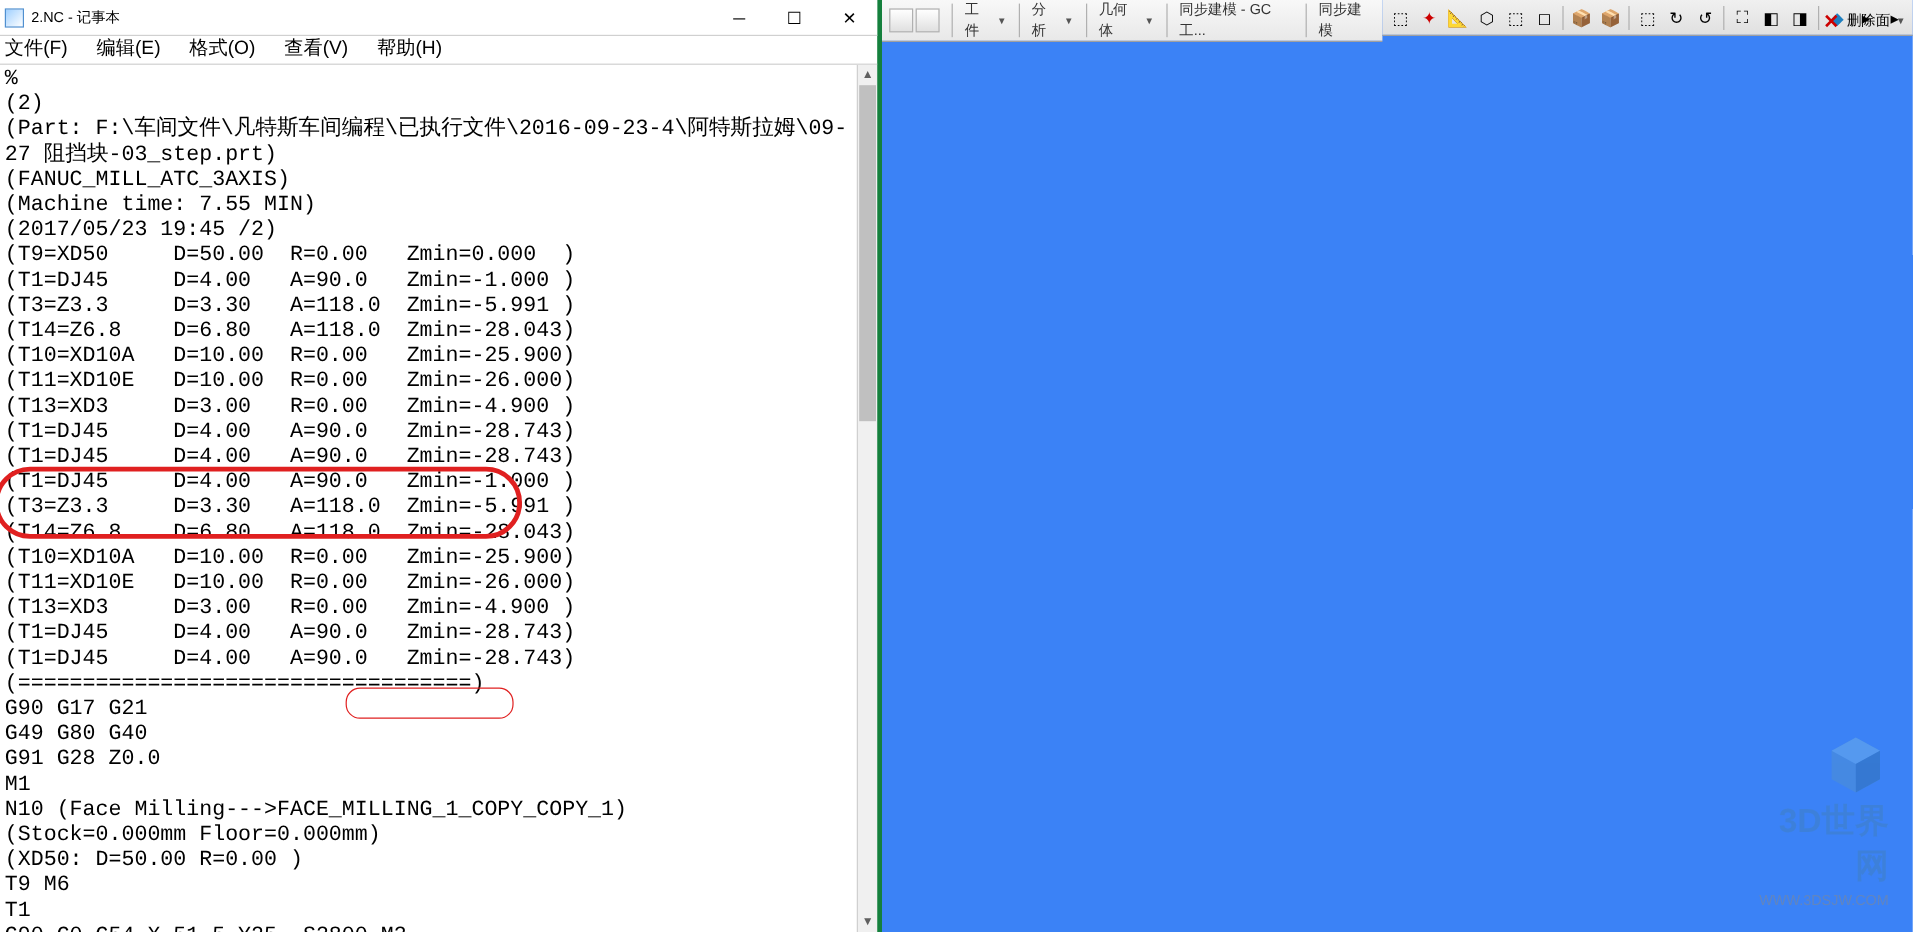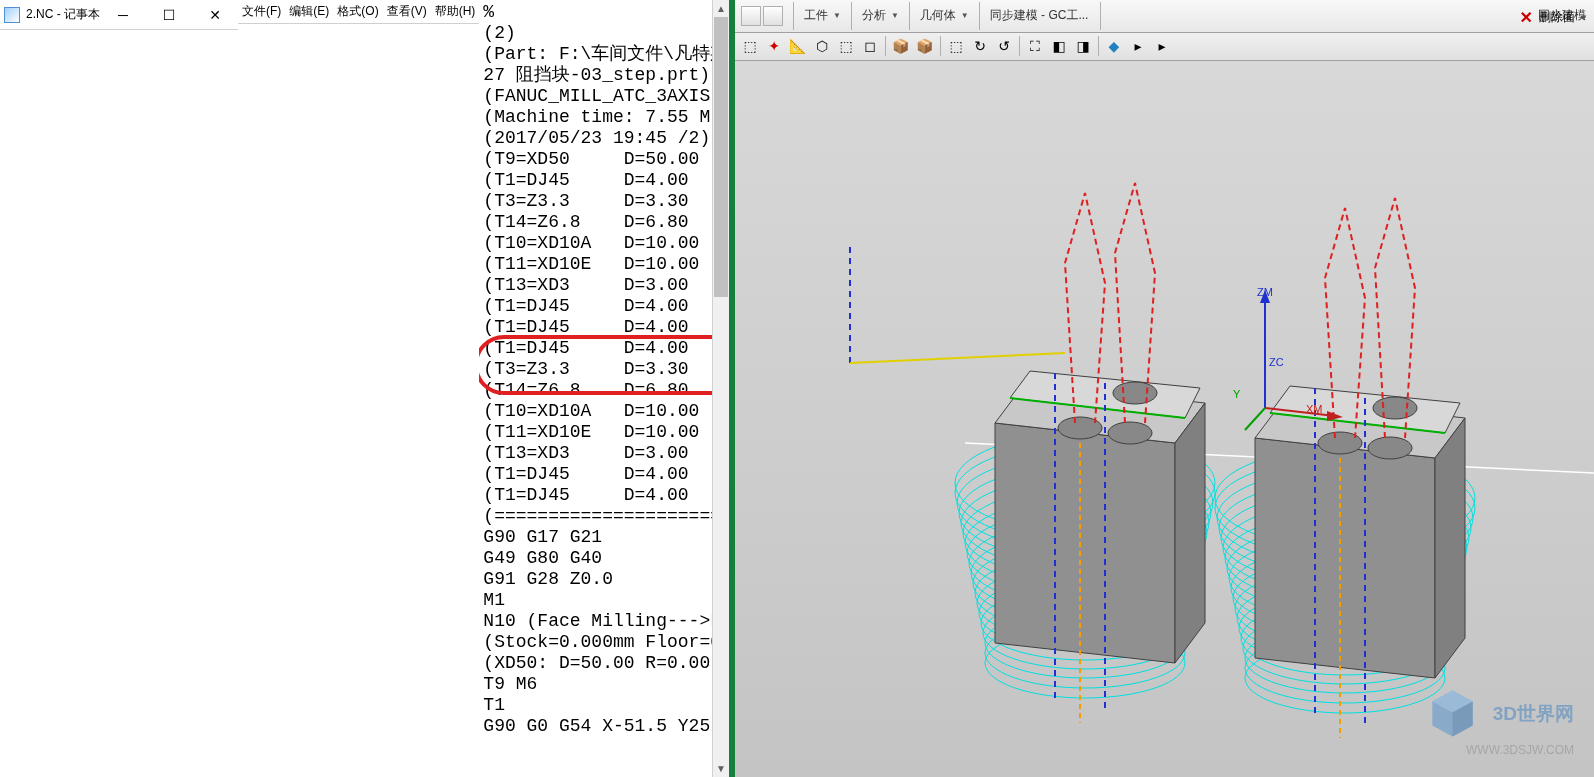--- a/index.html
+++ b/index.html
@@ -1,47 +1,47 @@
 <!DOCTYPE html>
 <html><head>
 <meta charset="utf-8">
 <style>
 *{margin:0;padding:0;box-sizing:border-box;font-family:"Microsoft YaHei","SimSun",sans-serif}
 body{width:1594px;height:777px;display:flex;overflow:hidden;background:#fff}
-.left{width:735px;height:100%;display:flex;flex-direction:row;border-right:6px solid #15803d}
+.left{width:735px;height:100%;display:flex;flex-direction:column;border-right:4px solid #15803d}
 .titlebar{height:30px;background:#fff;display:flex;align-items:center;border-bottom:1px solid #d0d0d0;padding-left:4px}
 .title-icon{width:16px;height:16px;background:linear-gradient(135deg,#a0d0ff,#fff);border:1px solid #5090d0;margin-right:6px}
 .title-text{flex:1;font-size:12px;color:#000}
 .title-btns{display:flex}
 .title-btn{width:46px;height:30px;display:flex;align-items:center;justify-content:center;font-size:14px;color:#000}
-.menubar{height:24px;display:flex;align-items:center;padding:0 4px;font-size:12px;gap:8px;border-bottom:1px solid #d0d0d0}
+.menubar{height:24px;display:flex;padding:0 4px;font-size:16px;gap:24px;border-bottom:1px solid #d0d0d0}
 .menubar span{cursor:default}
 .content-area{flex:1;position:relative;overflow:hidden}
 .nc-content{font-family:"SimSun","Courier New",monospace;font-size:18px;line-height:21px;white-space:pre;padding:2px 4px;color:#000}
 .scrollbar{position:absolute;right:0;top:0;bottom:0;width:17px;background:#f0f0f0;border-left:1px solid #d0d0d0}
 .scroll-thumb{position:absolute;left:1px;right:1px;top:17px;height:280px;background:#c0c0c0}
 .scroll-arrow{position:absolute;left:0;right:0;height:17px;display:flex;align-items:center;justify-content:center;font-size:10px;color:#606060}
 .scroll-arrow.up{top:0}.scroll-arrow.down{bottom:0}
 .annot1{position:absolute;left:-5px;top:335px;width:440px;height:60px;border:4px solid #e02020;border-radius:30px;pointer-events:none}
 .annot2{position:absolute;left:288px;top:519px;width:140px;height:26px;border:1px solid #e02020;border-radius:12px;pointer-events:none}
-.right{flex:1;height:100%;display:flex;flex-direction:column;background:#3b82f6;position:relative}
+.right{flex:1;height:100%;display:flex;flex-direction:row;background:#3b82f6;position:relative}
 .top-ribbon{height:35px;background:linear-gradient(#f8f8f8,#e8e8e8);border-bottom:1px solid #a0a0a0;display:flex;align-items:center;font-size:12px}
 .rib-sep{width:1px;height:28px;background:#b0b0b0;margin:0 4px}
 .rib-group{display:flex;align-items:center;gap:2px;padding:0 6px}
 .rib-icon{width:20px;height:20px;border:1px solid #b0b0b0;background:linear-gradient(#fff,#e0e0e0)}
 .rib-label{color:#333;font-size:12px;margin-right:2px}
 .drop-arrow{font-size:8px;color:#555;margin-left:1px}
 .toolbar{height:30px;background:linear-gradient(#f0f0f0,#e0e0e0);border-bottom:1px solid #a0a0a0;display:flex;align-items:center;padding:0 4px;gap:2px}
 .tb-icon{width:22px;height:22px;display:flex;align-items:center;justify-content:center;font-size:14px}
 .tb-sep{width:1px;height:20px;background:#b0b0b0;margin:0 2px}
 .viewport{flex:1;position:relative;background:linear-gradient(#d8d8d8,#c4c4c4)}
 .axis-label{position:absolute;font-size:11px;font-weight:normal}
 .watermark{position:absolute;right:20px;bottom:20px;text-align:right;opacity:0.5}
 .wm-logo{width:55px;height:55px;display:inline-block;vertical-align:middle}
-.wm-text{display:inline-block;vertical-align:middle;color:#4080c0;font-size:19px;font-weight:bold;margin-left:8px}
+.wm-text{display:inline-block;vertical-align:middle;color:#4080c0;font-size:28px;font-weight:bold;margin-left:8px}
 .wm-url{color:#888;font-size:12px;margin-top:2px}
 svg{overflow:visible}
 .delete-face{position:absolute;right:6px;top:0;height:35px;display:flex;align-items:center;gap:4px}
 .delete-face .x{width:18px;height:18px;display:flex;align-items:center;justify-content:center;color:#c00;font-weight:bold;font-size:16px}
 </style>
 </head>
 <body>
 
 <div class="left">
   <div class="titlebar">

